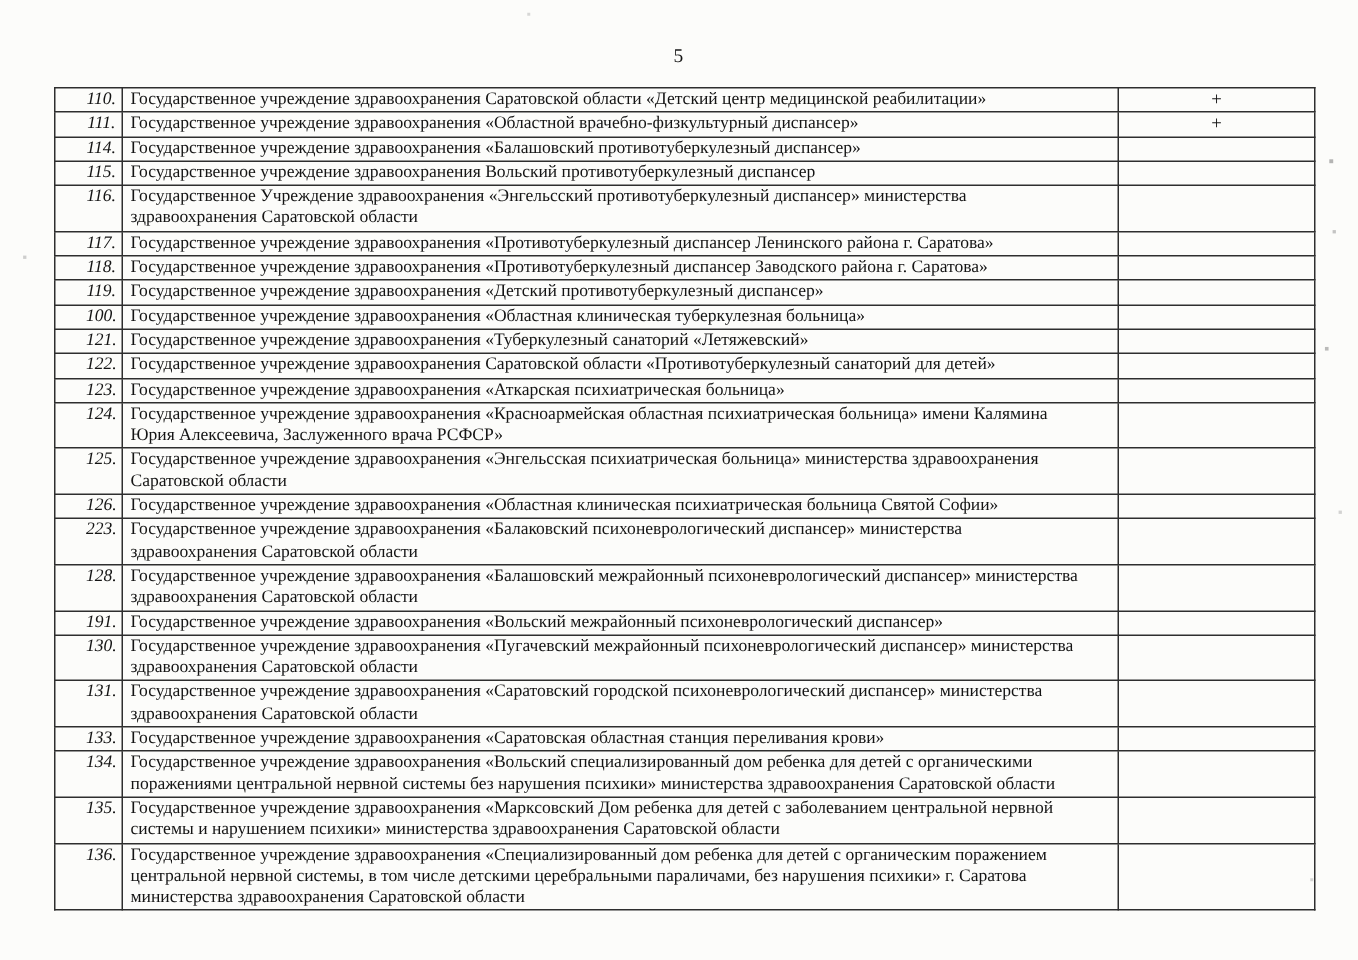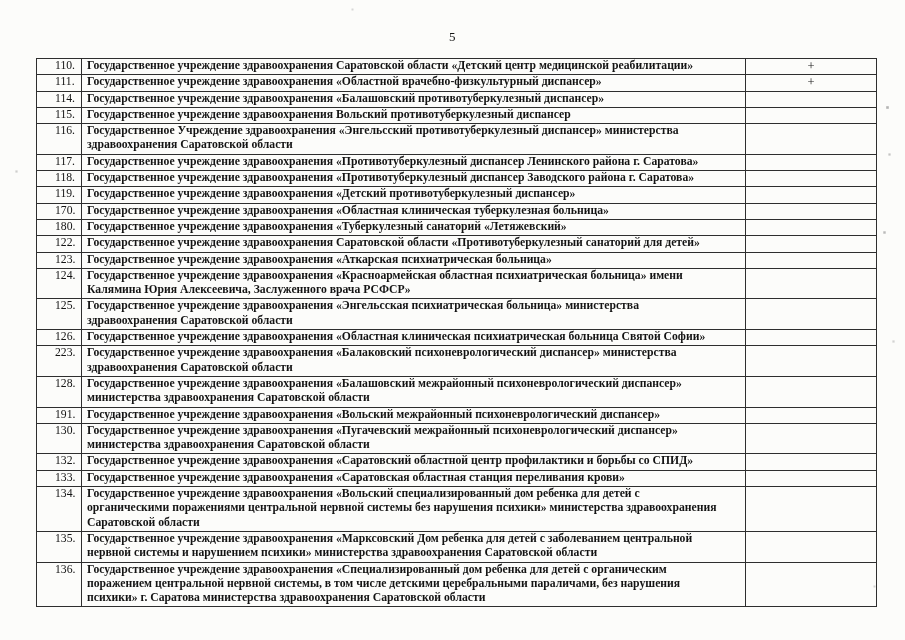--- a/index.html
+++ b/index.html
@@ -26,22 +26,22 @@
     border: 1px solid #2e2e2e;
     font-size: 11.7px;
     line-height: 14.3px;
     vertical-align: top;
     padding: 0 3px 1px 3px;
     overflow: hidden;
   }
   .inst-table col.c-num  { width: 45px; }
   .inst-table col.c-name { width: 664px; }
   .inst-table col.c-mark { width: 131px; }
-  .inst-table td.num  { text-align: left; padding-left: 18px; padding-right: 1px; }
-  .inst-table td.name { padding-left: 5px; padding-right: 22px; font-weight: bold; }
+  .inst-table td.num  { text-align: center; padding-left: 18px; padding-right: 1px; font-style: italic; }
+  .inst-table td.name { padding-left: 5px; padding-right: 22px; }
   .inst-table td.mark { text-align: center; font-size: 12.5px; }
   
   .specks {
     position: absolute; left: 0; top: 0; width: 1px; height: 1px;
     background: transparent; pointer-events: none;
     box-shadow:
       887px 107px 0 0.8px rgba(120,120,120,.55),
       889px 154px 0 0.6px rgba(140,140,140,.5),
       884px 232px 0 0.7px rgba(120,120,120,.5),
       16px  171px 0 0.6px rgba(150,150,150,.45),
@@ -106,27 +106,27 @@
     <td class="mark"></td>
   </tr>
 
   <tr>
     <td class="num">119.</td>
     <td class="name">Государственное учреждение здравоохранения «Детский противотуберкулезный диспансер»</td>
     <td class="mark"></td>
   </tr>
 
   <tr>
-    <td class="num">170.</td>
+    <td class="num">100.</td>
     <td class="name">Государственное учреждение здравоохранения «Областная клиническая туберкулезная больница»</td>
     <td class="mark"></td>
   </tr>
 
   <tr>
-    <td class="num">180.</td>
+    <td class="num">121.</td>
     <td class="name">Государственное учреждение здравоохранения «Туберкулезный санаторий «Летяжевский»</td>
     <td class="mark"></td>
   </tr>
 
   <tr>
     <td class="num">122.</td>
     <td class="name">Государственное учреждение здравоохранения Саратовской области «Противотуберкулезный санаторий для детей»</td>
     <td class="mark"></td>
   </tr>
 
@@ -171,26 +171,26 @@
     <td class="name">Государственное учреждение здравоохранения «Вольский межрайонный психоневрологический диспансер»</td>
     <td class="mark"></td>
   </tr>
 
   <tr>
     <td class="num">130.</td>
     <td class="name">Государственное учреждение здравоохранения «Пугачевский межрайонный психоневрологический диспансер» министерства здравоохранения Саратовской области</td>
     <td class="mark"></td>
   </tr>
 
-
-  <tr>
-    <td class="num">132.</td>
-    <td class="name">Государственное учреждение здравоохранения «Саратовский областной центр профилактики и борьбы со СПИД»</td>
-    <td class="mark"></td>
-  </tr>
+  <tr>
+    <td class="num">131.</td>
+    <td class="name">Государственное учреждение здравоохранения «Саратовский городской психоневрологический диспансер» министерства здравоохранения Саратовской области</td>
+    <td class="mark"></td>
+  </tr>
+
 
   <tr>
     <td class="num">133.</td>
     <td class="name">Государственное учреждение здравоохранения «Саратовская областная станция переливания крови»</td>
     <td class="mark"></td>
   </tr>
 
   <tr>
     <td class="num">134.</td>
     <td class="name">Государственное учреждение здравоохранения «Вольский специализированный дом ребенка для детей с органическими поражениями центральной нервной системы без нарушения психики» министерства здравоохранения Саратовской области</td>

